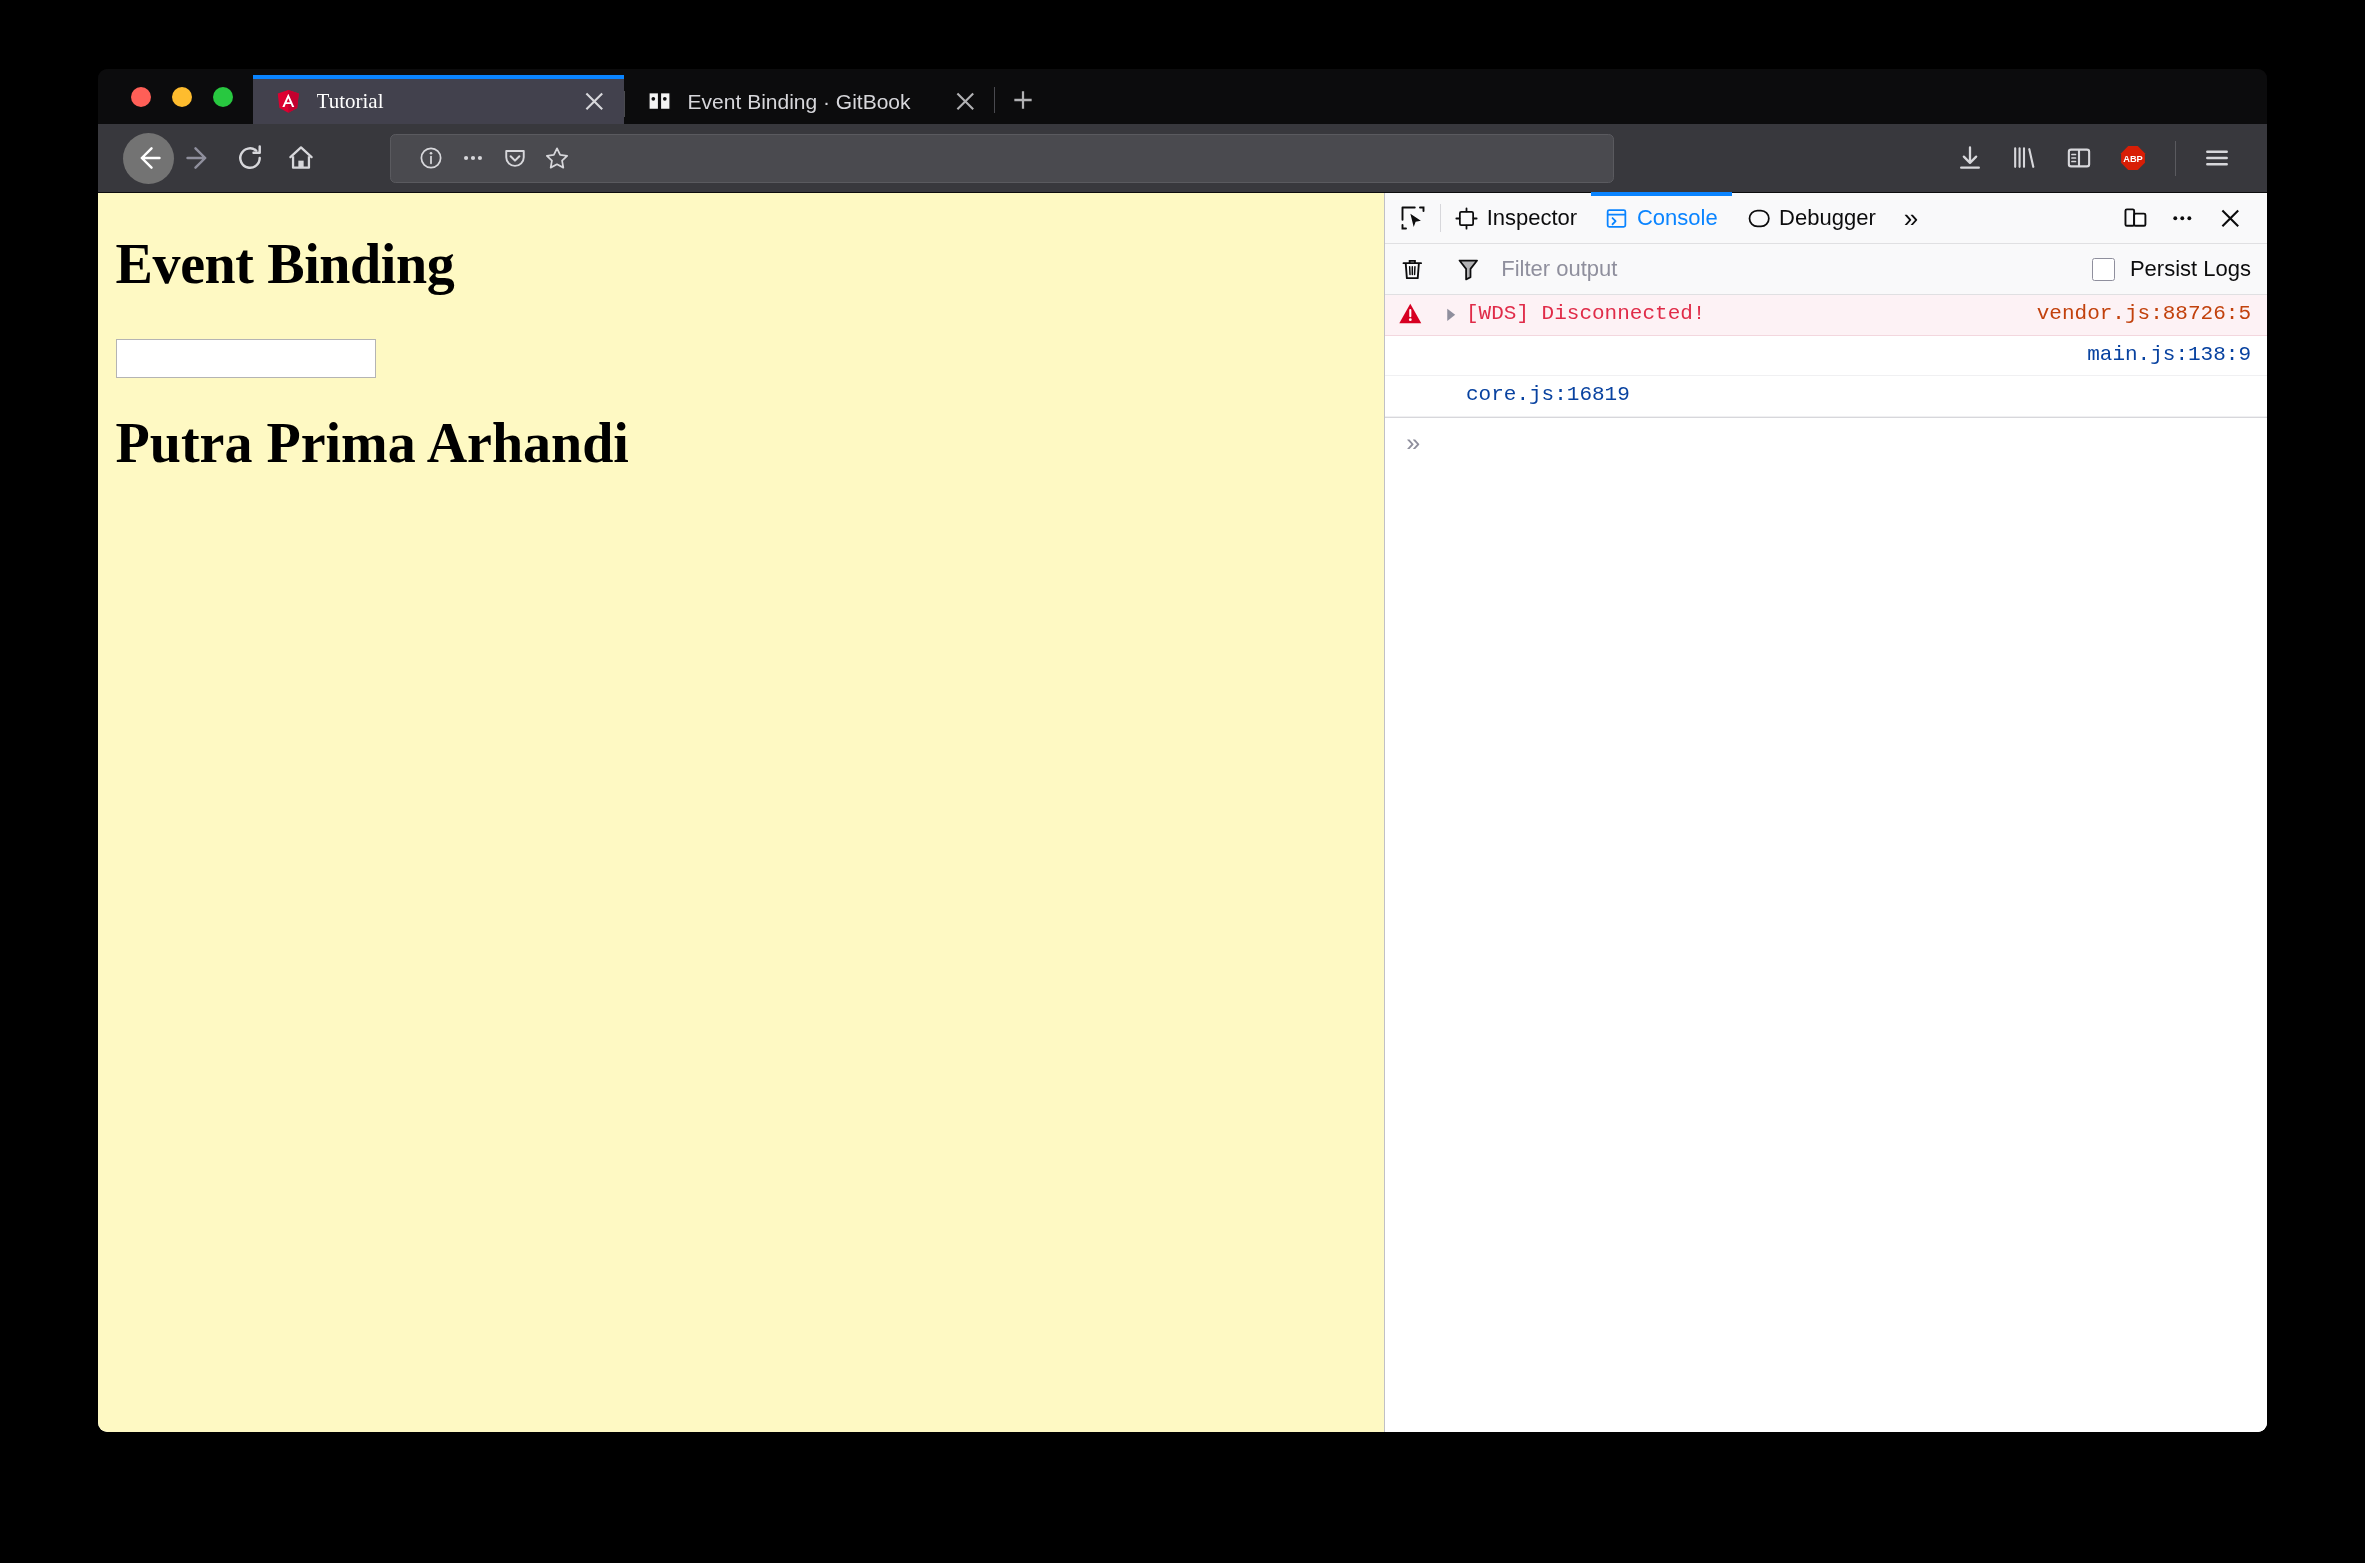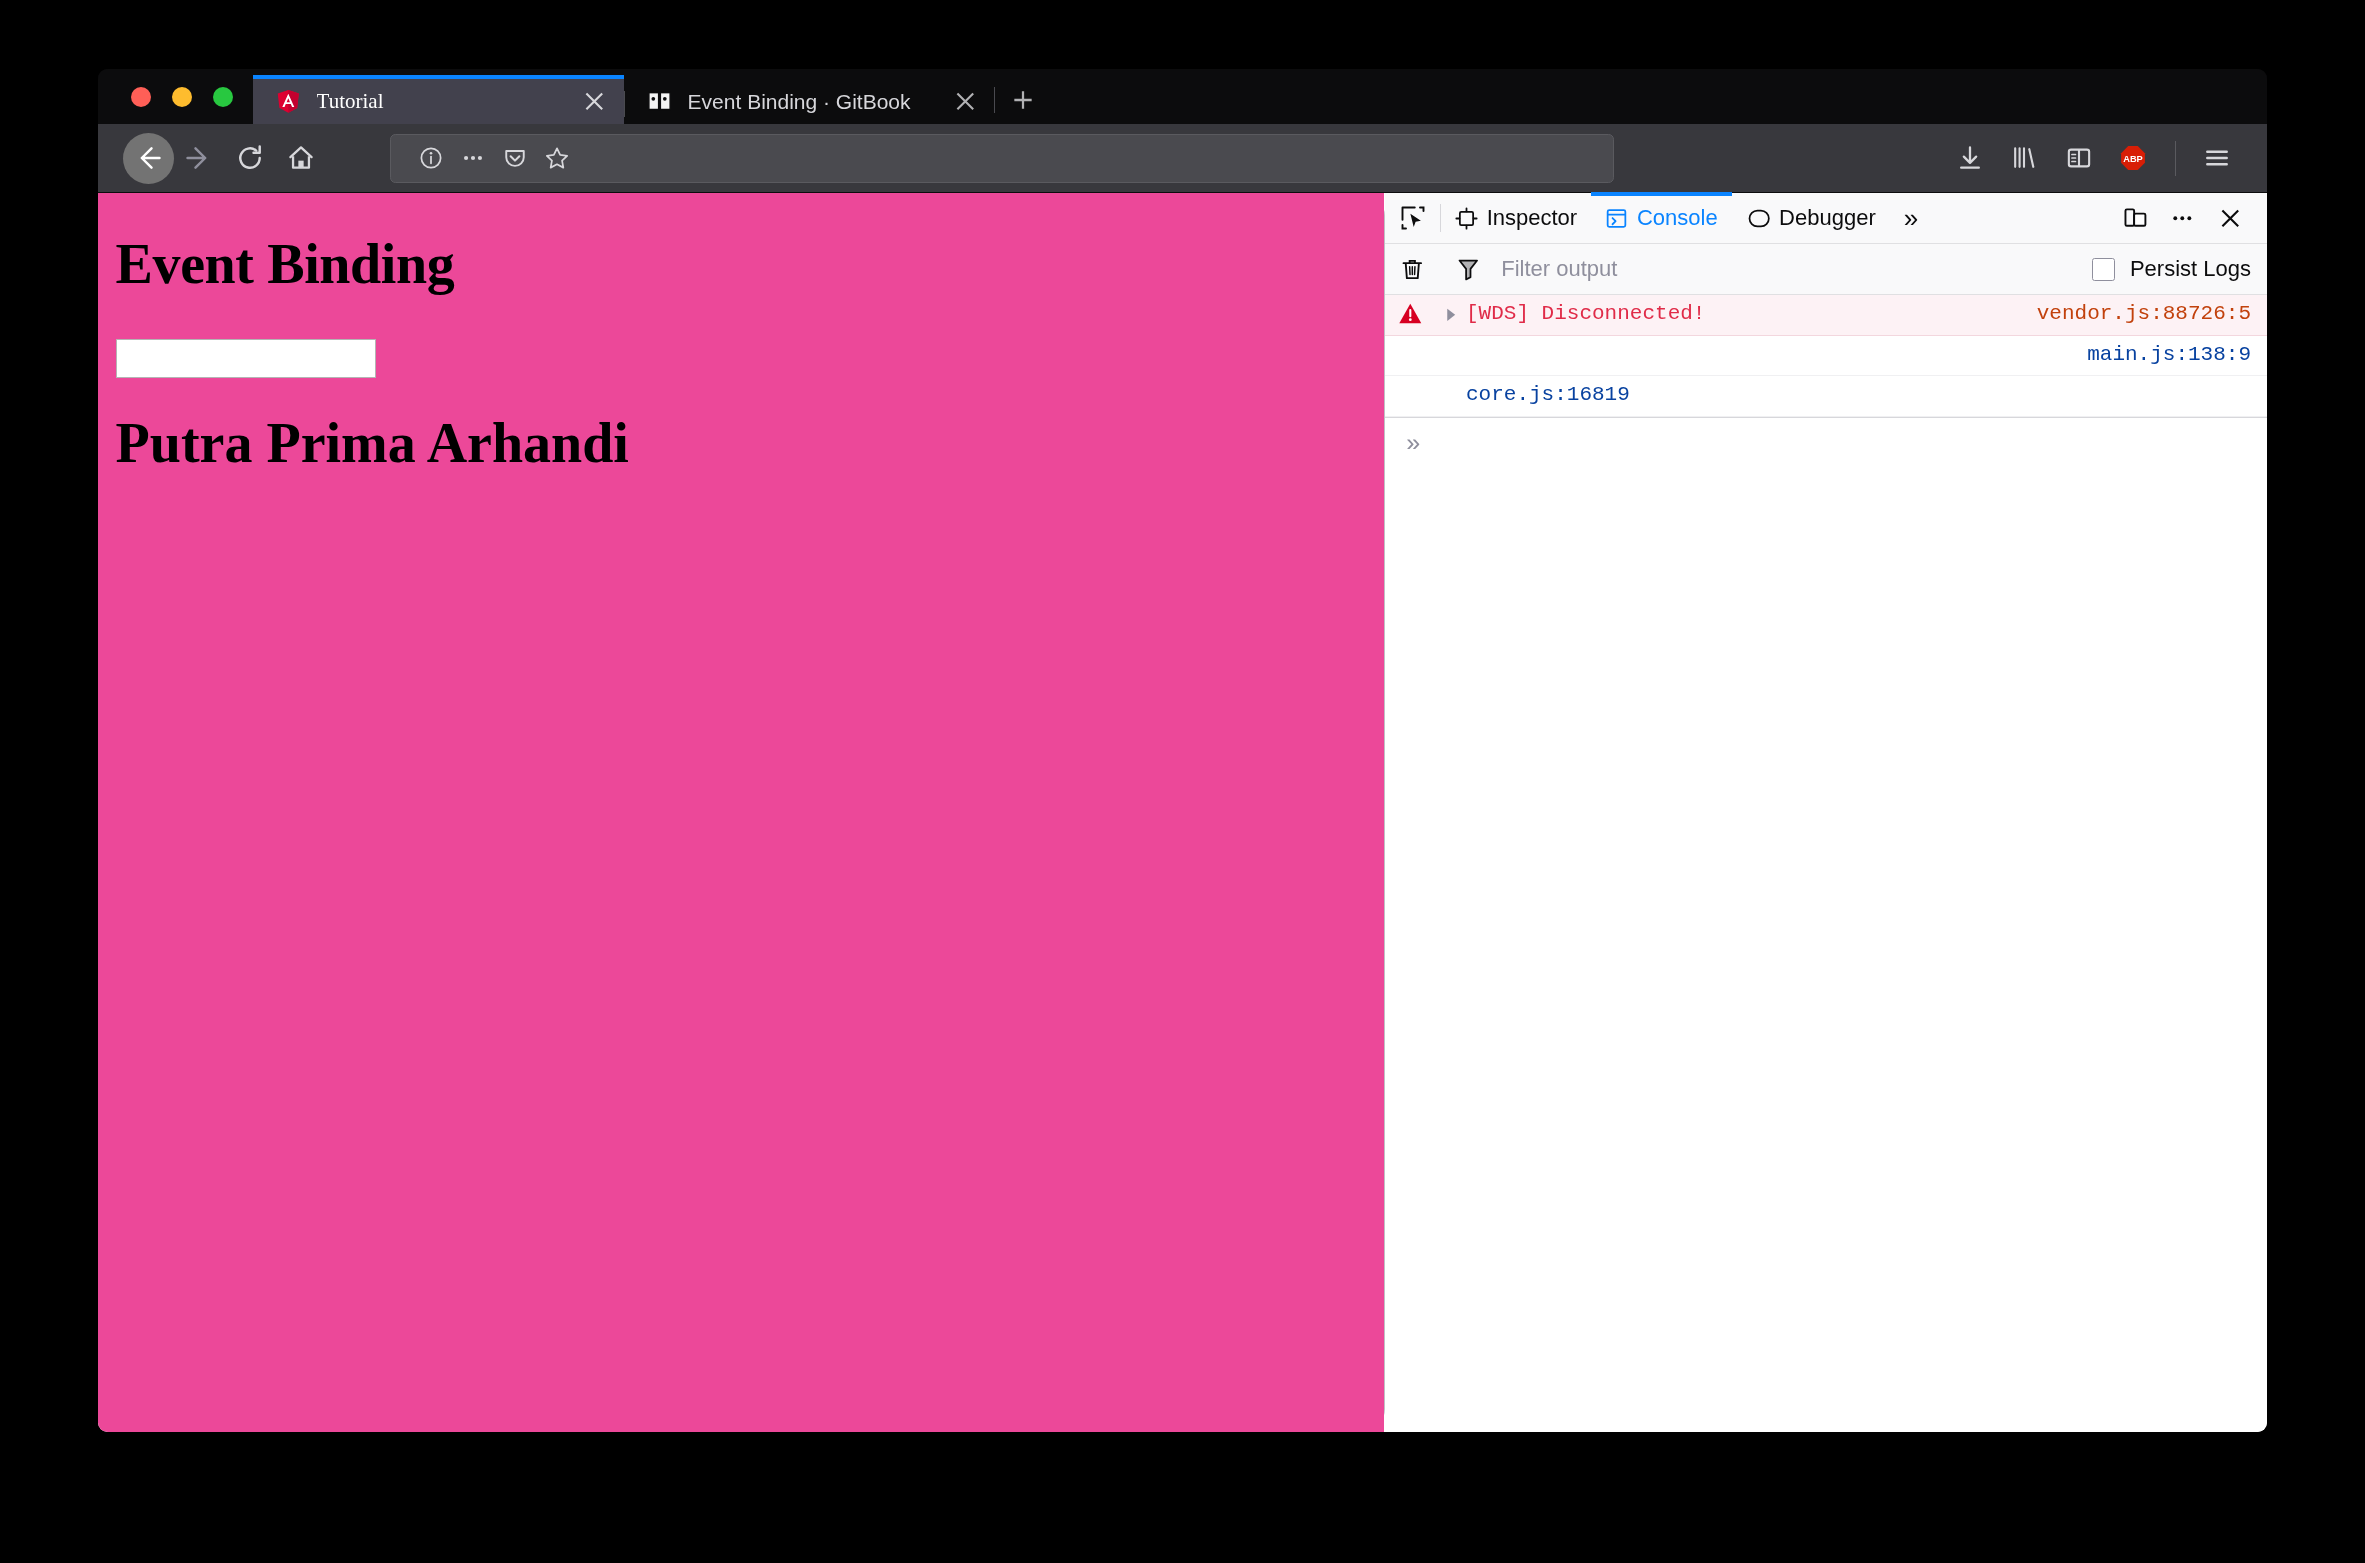--- a/index.html
+++ b/index.html
@@ -145,21 +145,21 @@
 
   
   .contentrow {
     flex: 1 1 auto;
     display: flex;
     min-height: 0;
     background: #ffffff;
   }
   .viewport {
     width: 1286px;
-    background: #ec4899;
+    background: #fef9c3;
     padding: 39px 0 0 17.6px;
     overflow: hidden;
     flex: 0 0 auto;
   }
   .viewport h1 {
     font-family: "Liberation Serif", serif;
     font-size: 56px;
     font-weight: bold;
     color: #000000;
     letter-spacing: -0.4px;
@@ -184,21 +184,20 @@
   }
 
   
   .devtools {
     flex: 1 1 auto;
     background: #ffffff;
     border-left: 0.9px solid #c0c0c5;
     display: flex; flex-direction: column;
     min-width: 0;
     font-family: "Liberation Sans", sans-serif;
-    border-radius: 23px;
   }
   .dt-toolbar {
     height: 51px;
     background: #f9f9fa;
     border-bottom: 0.9px solid #e0e0e2;
     display: flex; align-items: stretch;
     flex: 0 0 auto;
   }
   .dt-picker {
     width: 55px;

